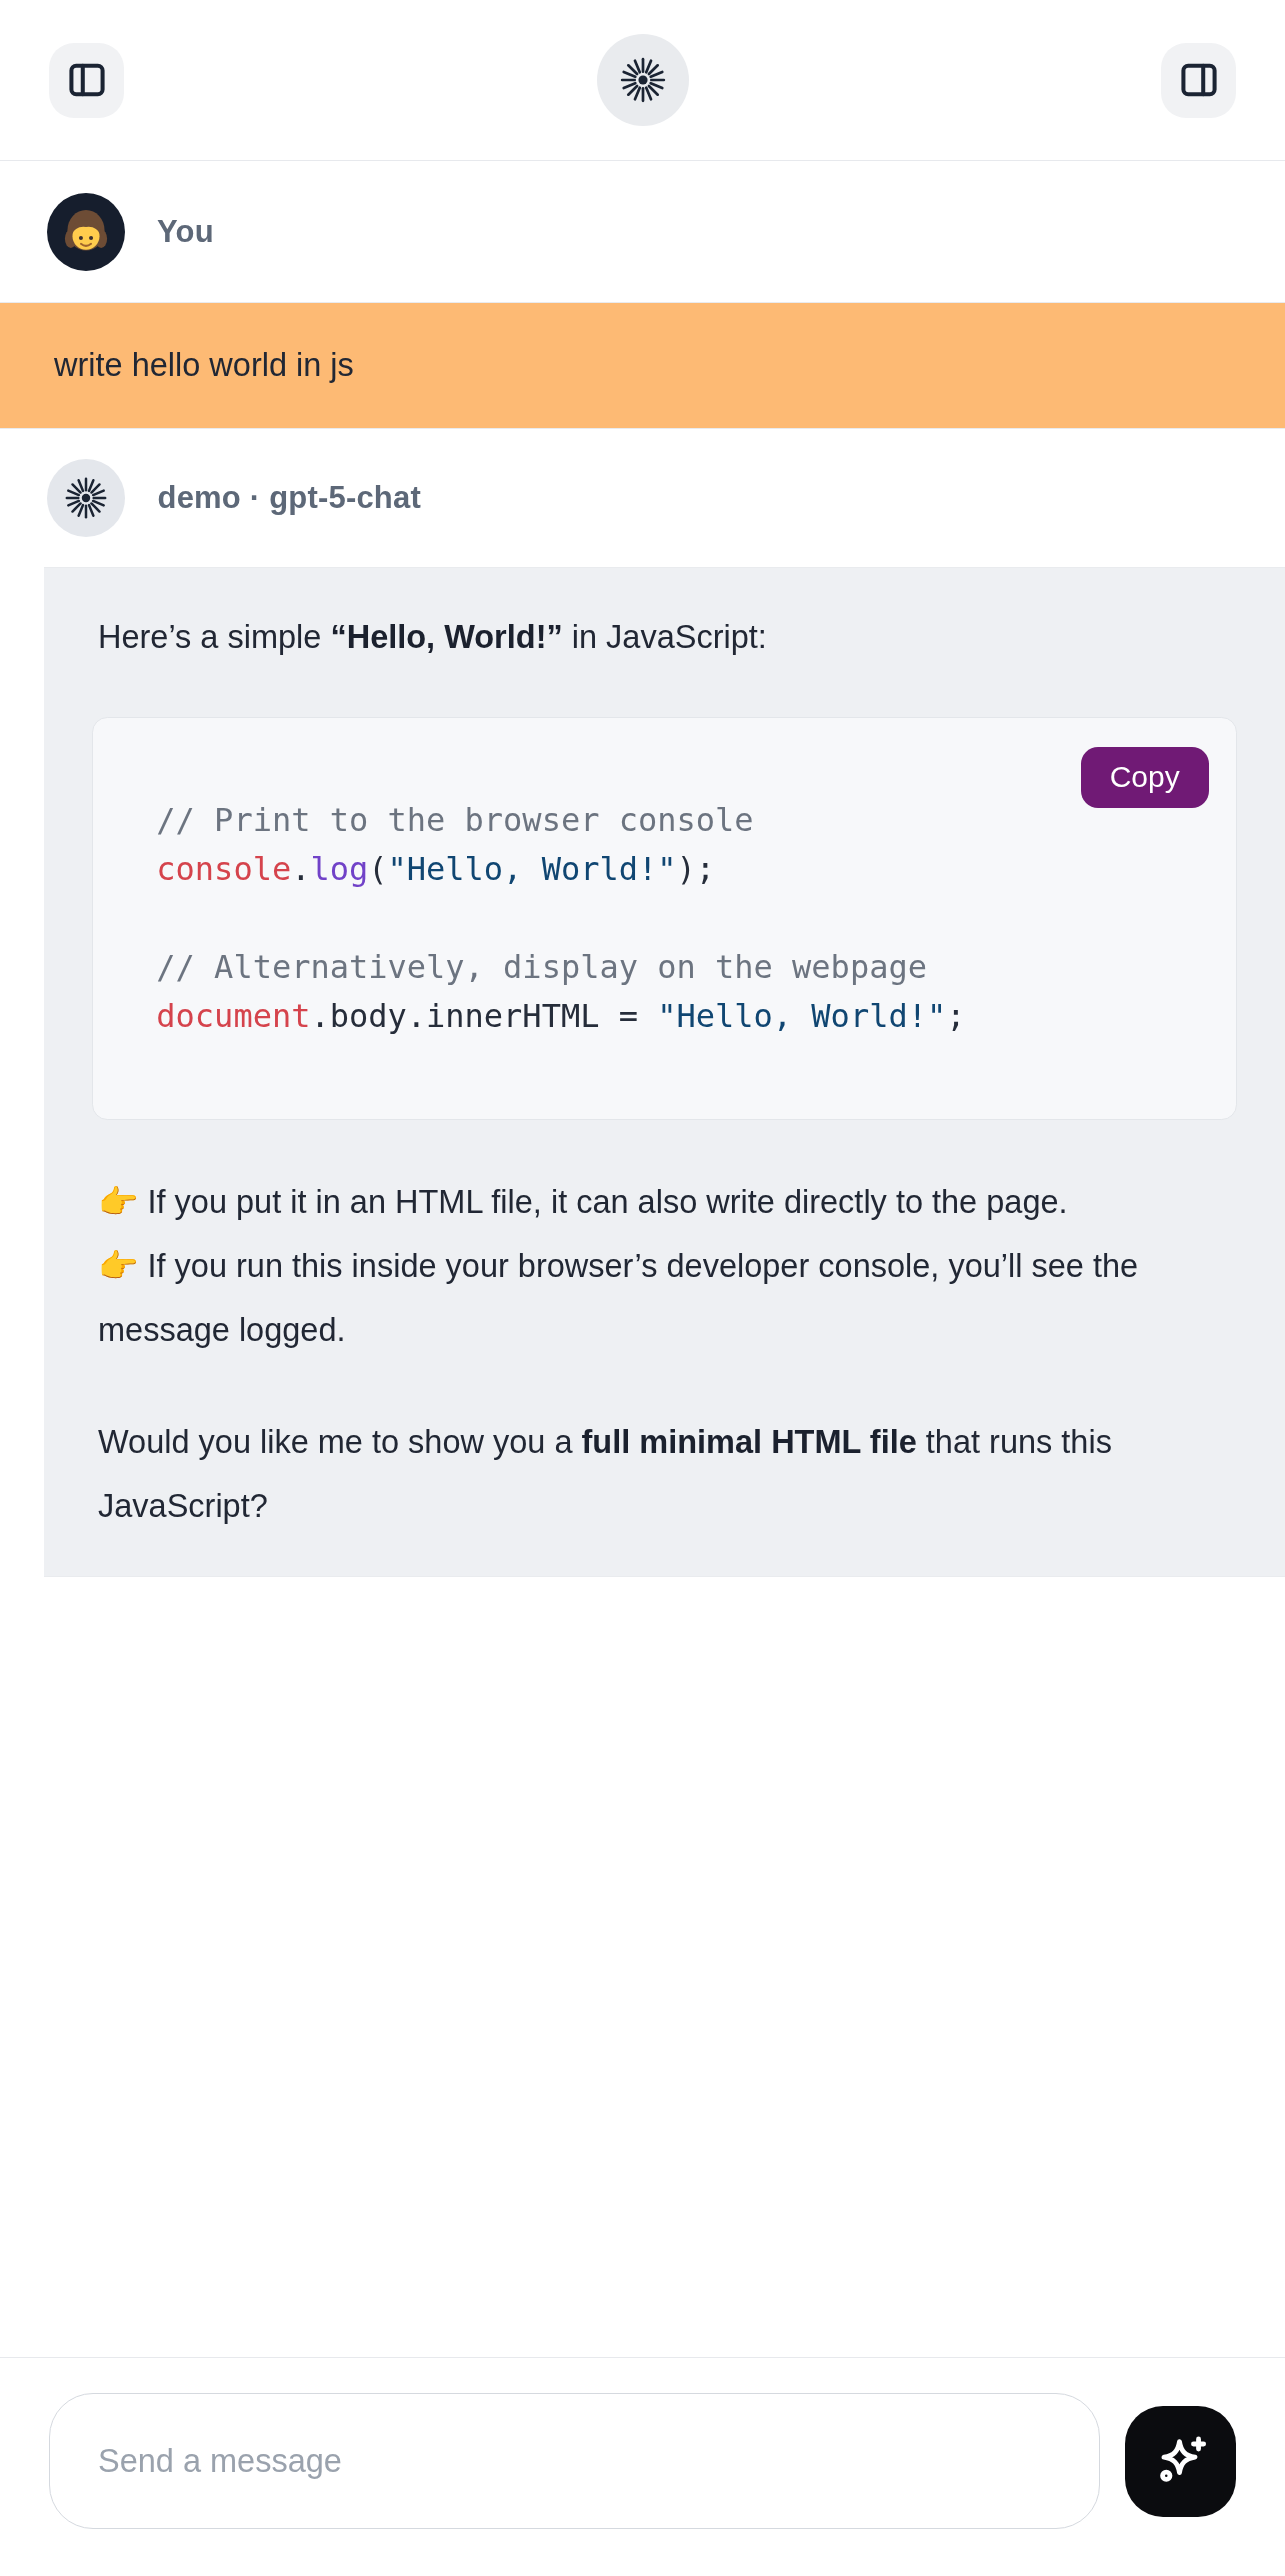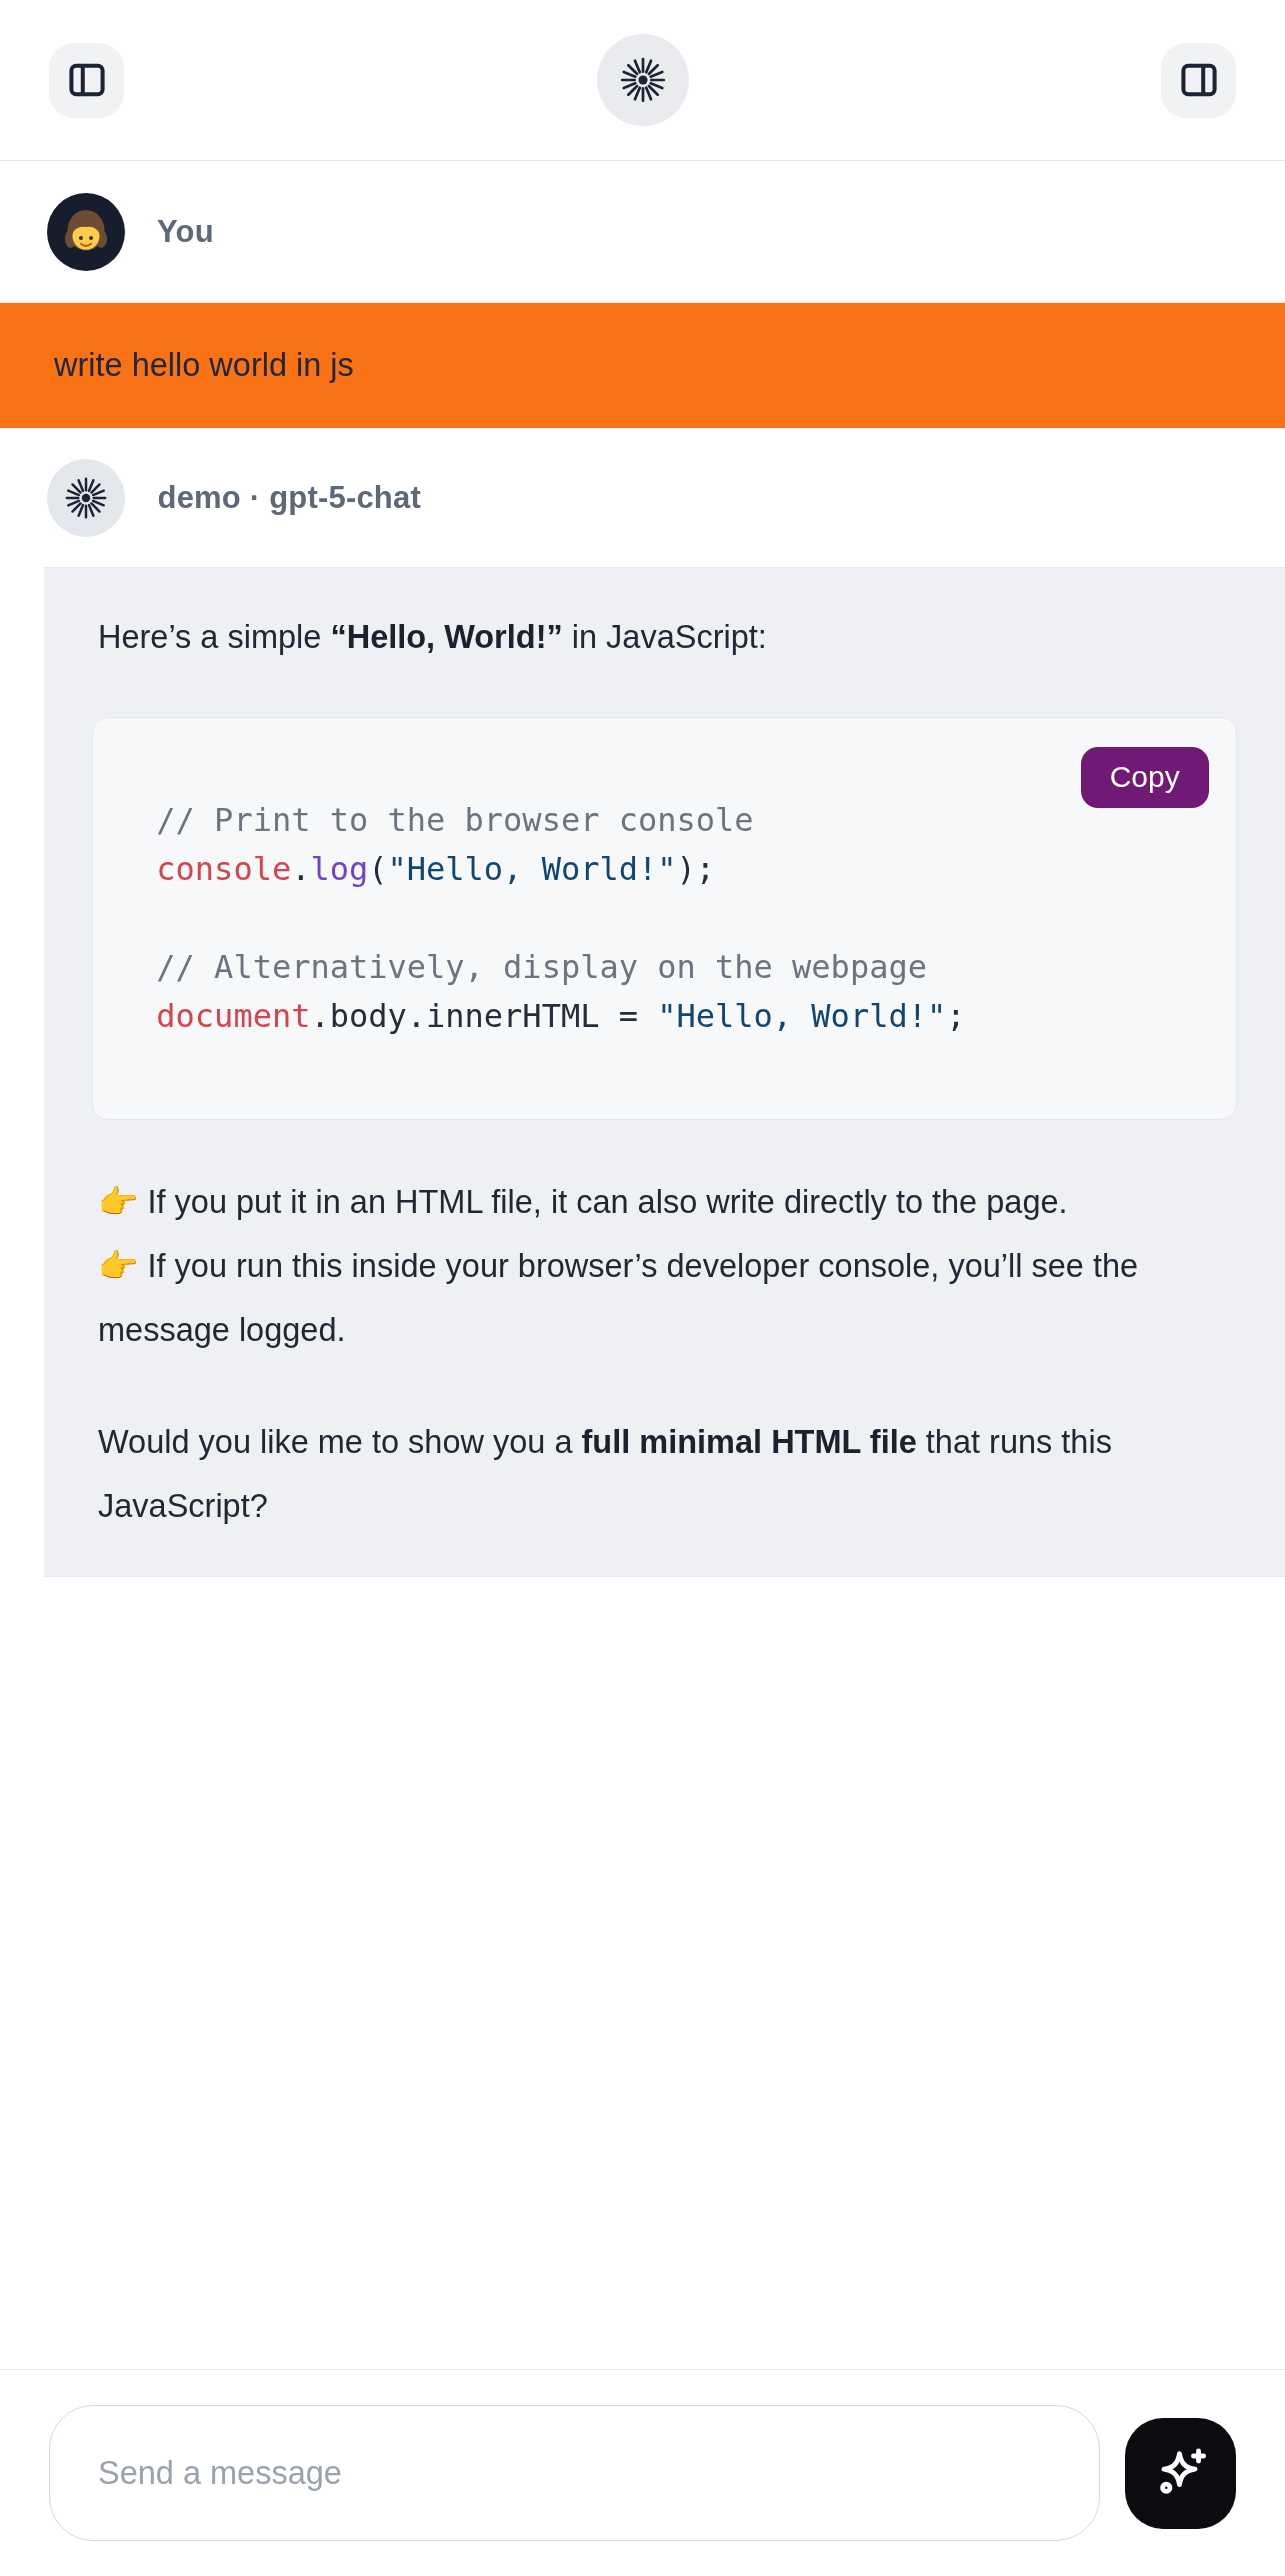--- a/index.html
+++ b/index.html
@@ -31,21 +31,21 @@
     display:flex;align-items:center;justify-content:center;overflow:hidden;
   }
   .user-avatar{background:#161e2d;}
   .bot-avatar{background:#e4e7ec;}
   .sender{font-size:31px;font-weight:bold;color:#5d6878;letter-spacing:0.2px;}
   
   .band{
     box-sizing:border-box;border-top:1.9px solid #e9ebee;border-bottom:1.9px solid #e9ebee;
   }
   .user-band{
-    background:#f97316;height:127px;display:flex;align-items:center;
+    background:#fdba74;height:127px;display:flex;align-items:center;
     padding:0 54px;font-size:32.5px;color:#212734;
   }
   .user-band p{margin:0;}
   .bot-band{background:#eef0f3;padding:38px 54px;margin-left:44px;}
   .intro{font-size:32.5px;line-height:63px;margin:0;color:#212734;}
   .intro strong,.question strong{font-weight:bold;color:#1b212e;}
   
   .codeblock{
     position:relative;margin:48px -5.7px 0;box-sizing:border-box;
     background:#f7f8fa;border:1.9px solid #e3e6ea;border-radius:15.3px;
@@ -64,21 +64,21 @@
     position:absolute;top:29px;right:27px;border:none;cursor:pointer;
     background:#701a75;color:#ffffff;border-radius:17px;
     font-family:"Liberation Sans",sans-serif;font-size:30px;padding:13.4px 29px;
   }
   
   .notes{margin-top:50px;}
   .notes p{margin:0;font-size:32.5px;line-height:64px;color:#212734;}
   .question{margin:48px 0 0;font-size:32.5px;line-height:64px;color:#212734;}
   
   .composer{
-    position:absolute;left:0;right:0;bottom:0;height:207px;box-sizing:border-box;
+    position:absolute;left:0;right:0;bottom:12px;height:207px;box-sizing:border-box;
     border-top:1.9px solid #e7e9ed;background:#ffffff;
     display:flex;align-items:center;gap:25px;padding:0 49px;
   }
   .msg-input{
     flex:1;height:136px;box-sizing:border-box;
     border:1.9px solid #d5d9df;border-radius:44px;background:#ffffff;
     font-family:"Liberation Sans",sans-serif;font-size:32.5px;color:#212734;
     padding:0 48px;outline:none;
   }
   .msg-input::placeholder{color:#9aa2ad;opacity:1;}

